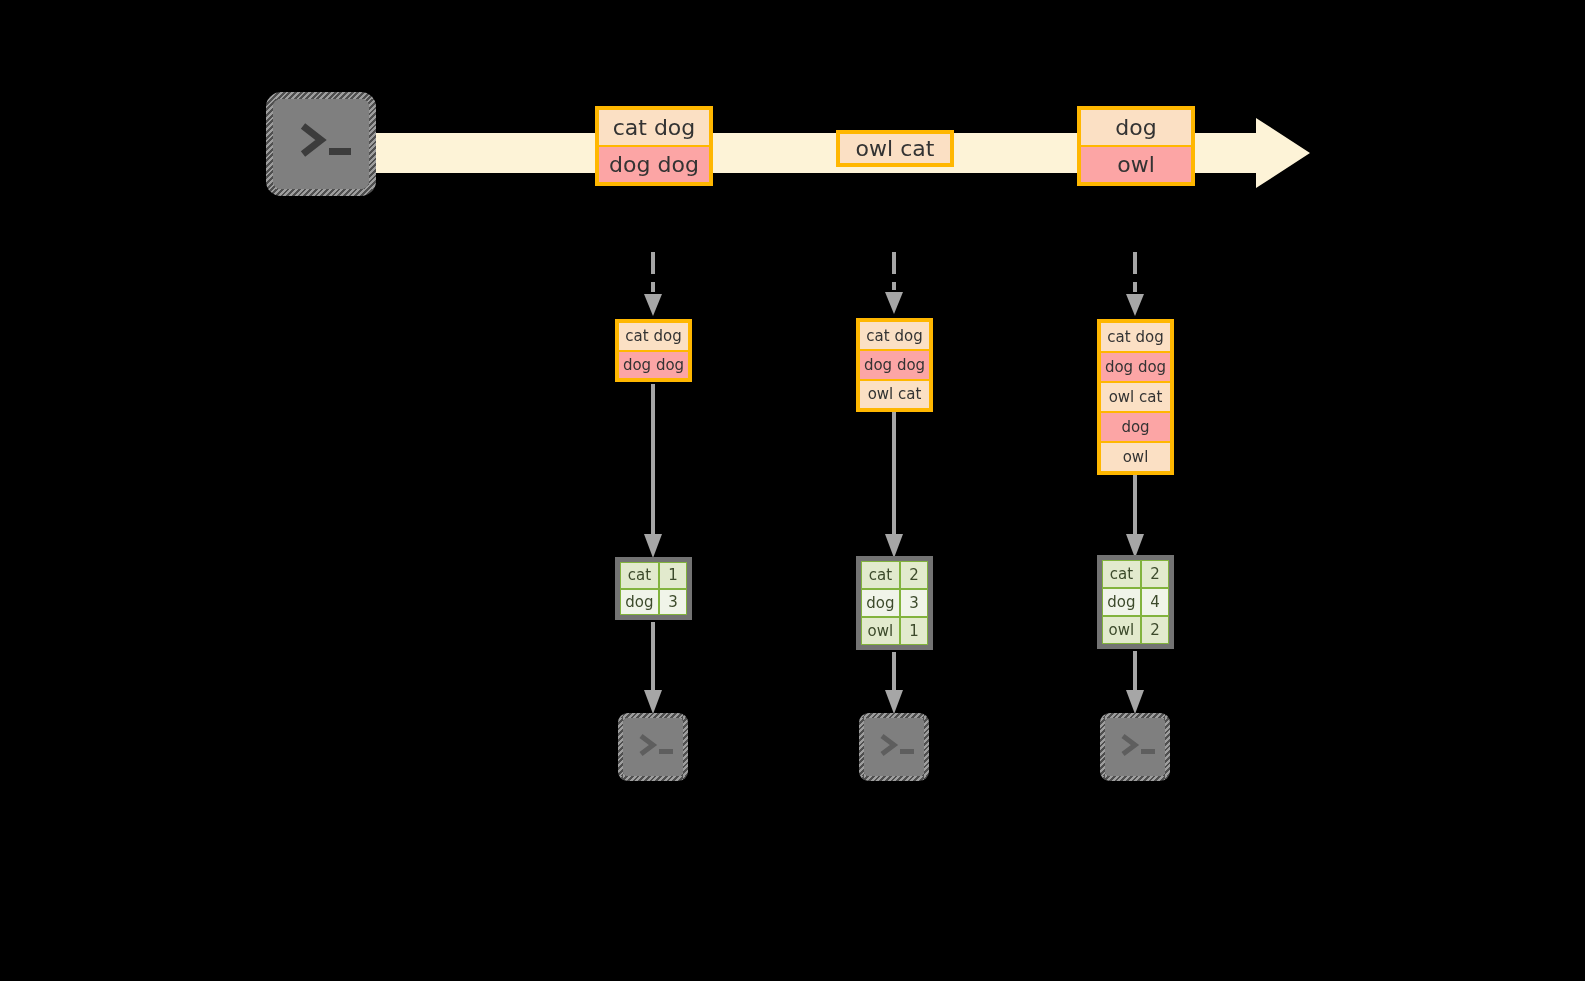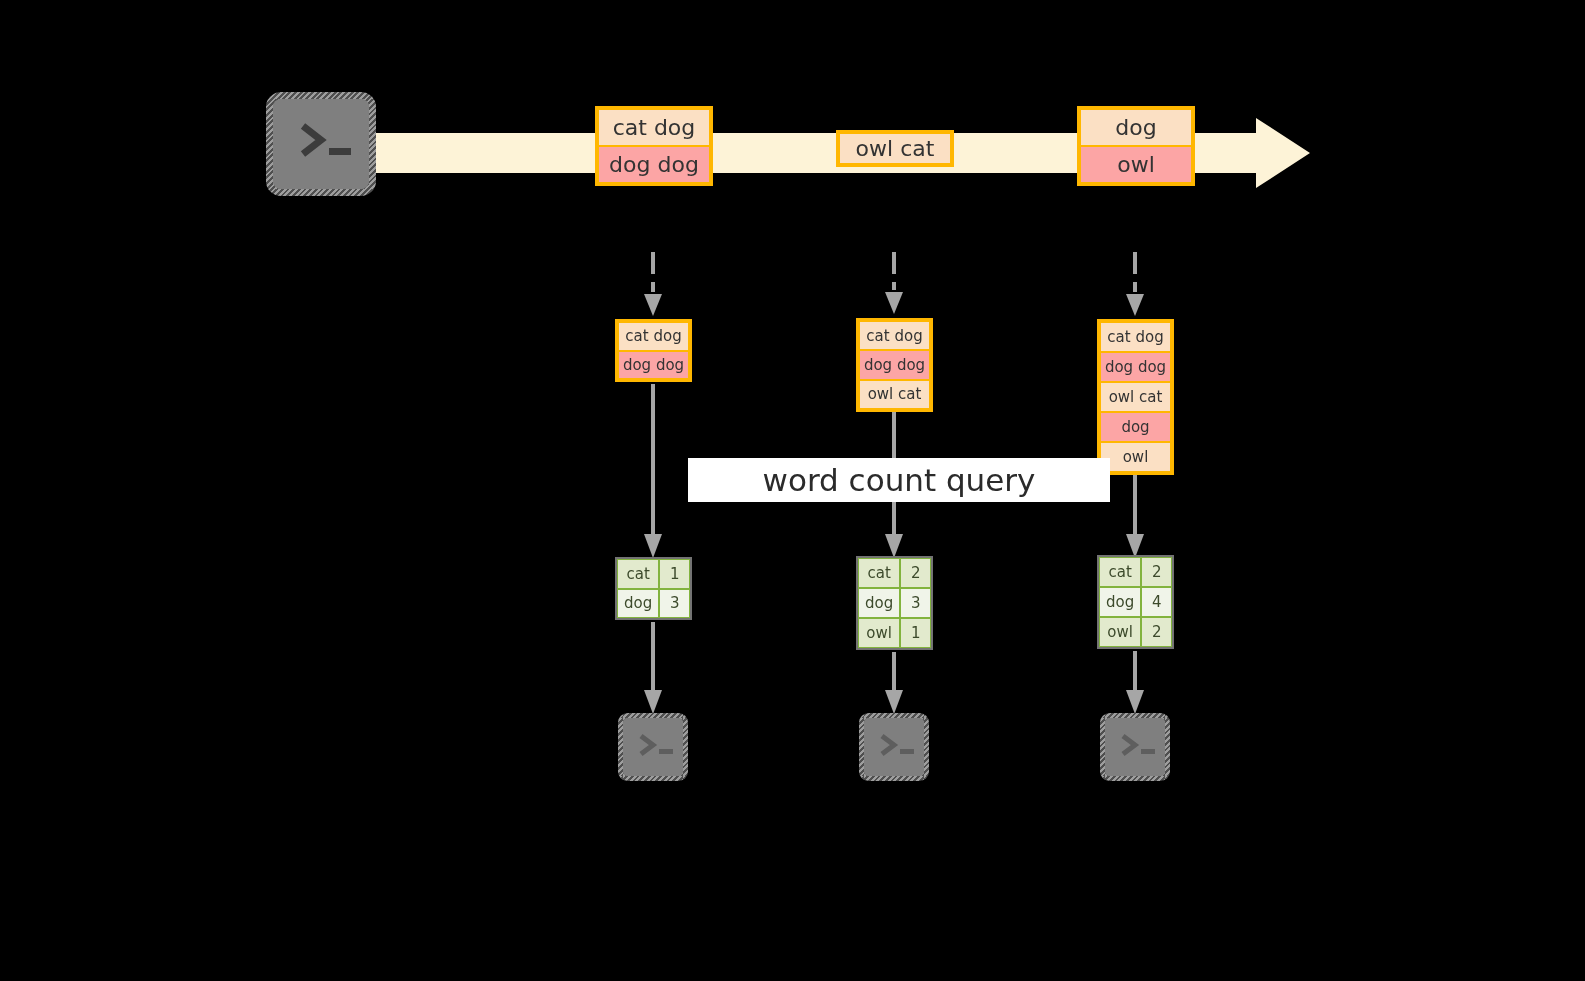--- a/index.html
+++ b/index.html
@@ -62,21 +62,21 @@
     white-space: nowrap;
     flex: 1 1 auto;
   }
   .evt-row.dark  { background: #fbe0c4; }
   .evt-row.light { background: #fca5a5; }
 
   
   .res-table {
     position: absolute;
     box-sizing: border-box;
-    border: 2px solid #737373;
+    border: 5px solid #737373;
     background: #82b33d;
     display: flex;
     flex-direction: column;
   }
   .res-row {
     display: flex;
     flex: 1 1 auto;
     box-sizing: border-box;
   }
   .res-cell {
@@ -176,21 +176,20 @@
   </div>
 
   <div class="evt-stack" style="left:1097px; top:319px; width:77px; height:156px; font-size:15px;">
     <div class="evt-row dark">cat dog</div>
     <div class="evt-row light">dog dog</div>
     <div class="evt-row dark">owl cat</div>
     <div class="evt-row light">dog</div>
     <div class="evt-row dark">owl</div>
   </div>
 
-  <div class="query-label" style="left:688px; top:458px; width:422px; height:44px; font-size:31px;">word count query</div>
 
   <div class="res-table" style="left:615px; top:557px; width:77px; height:63px; font-size:15px;">
     <div class="res-row dark">
       <div class="res-cell key">cat</div>
       <div class="res-cell val">1</div>
     </div>
     <div class="res-row light">
       <div class="res-cell key">dog</div>
       <div class="res-cell val">3</div>
     </div>

